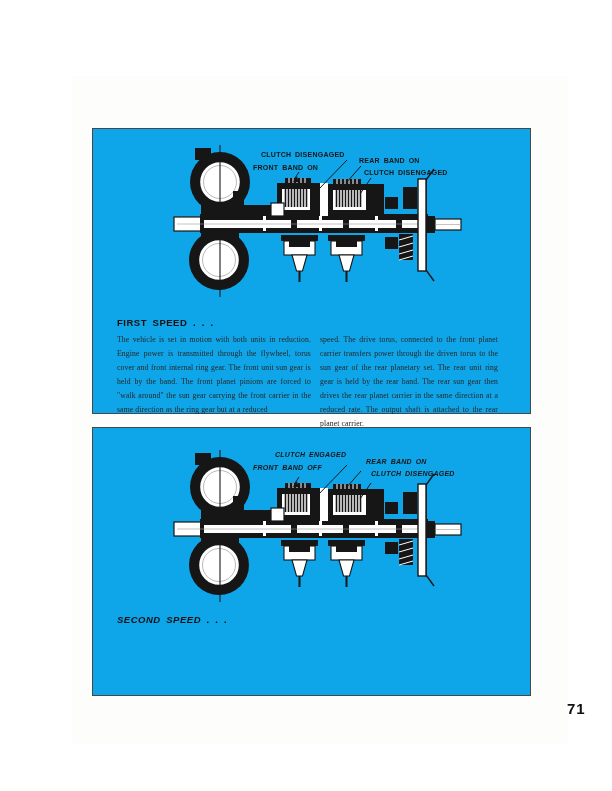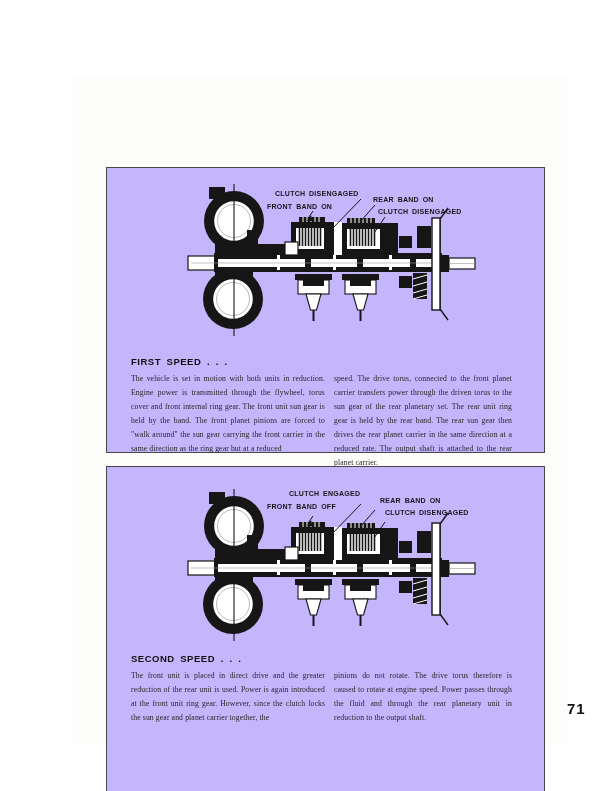--- a/index.html
+++ b/index.html
@@ -5,25 +5,25 @@
   html,body { margin:0; padding:0; }
   body {
     width:612px; height:791px; position:relative; background:#ffffff;
     font-family:"Liberation Sans", sans-serif; overflow:hidden;
   }
   .scan-page {
     position:absolute; left:72px; top:76px; width:496px; height:668px;
     background:#fdfdfc;
   }
   .panel {
-    position:absolute; left:106px; width:439px;
-    border:1px solid #474747; background:#c4b5fd; box-sizing:border-box;margin-top:39px;
+    position:absolute; left:92px; width:439px;
+    border:1px solid #474747; background:#0ea5e9; box-sizing:border-box;
   }
   #panel-1 { top:128px; height:286px; }
-  #panel-2 { top:427px; height:331px; }
+  #panel-2 { top:427px; height:269px;font-style:italic; }
   .diagram {
     position:absolute; left:78px; top:10px; width:310px; height:180px;
   }
   #panel-2 .diagram { top:16px; }
   .callout {
     position:absolute; font-size:7px; font-weight:bold; color:#161616;
     letter-spacing:0.25px; word-spacing:1.6px; white-space:nowrap;
     font-family:"Liberation Sans", sans-serif;
   }
   #panel-1 .co-front-clutch { left:168px; top:22px; }
@@ -214,17 +214,15 @@
 
 <div class="panel" id="panel-2">
   <svg class="diagram" viewBox="0 0 310 180">
     <use href="#transmission"></use>
   </svg>
   <span class="callout co-front-clutch">CLUTCH ENGAGED</span>
   <span class="callout co-front-band">FRONT BAND OFF</span>
   <span class="callout co-rear-band">REAR BAND ON</span>
   <span class="callout co-rear-clutch">CLUTCH DISENGAGED</span>
   <div class="heading">SECOND SPEED . . .</div>
-  <div class="bodycol col1">The front unit is placed in direct drive and the greater reduction of the rear unit is used.  Power is again introduced at the front unit ring gear.  However, since the clutch locks the sun gear and planet carrier together, the</div>
-  <div class="bodycol col2">pinions do not rotate.  The drive torus therefore is caused to rotate at engine speed.  Power passes through the fluid and through the rear planetary unit in reduction to the output shaft.</div>
 </div>
 
 <div class="pageno">71</div>
 
 </body></html>

